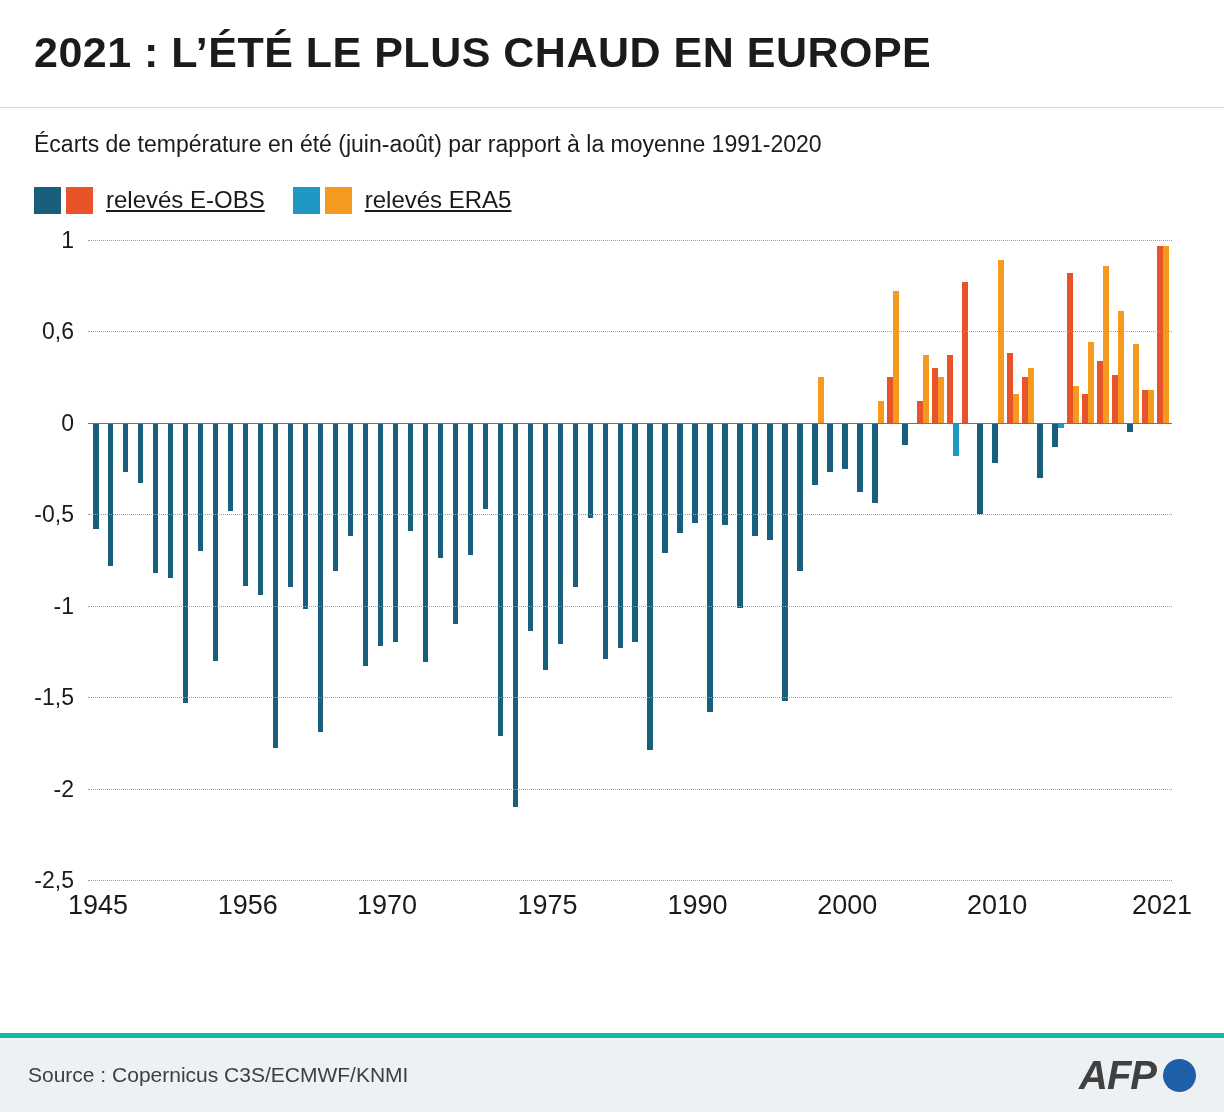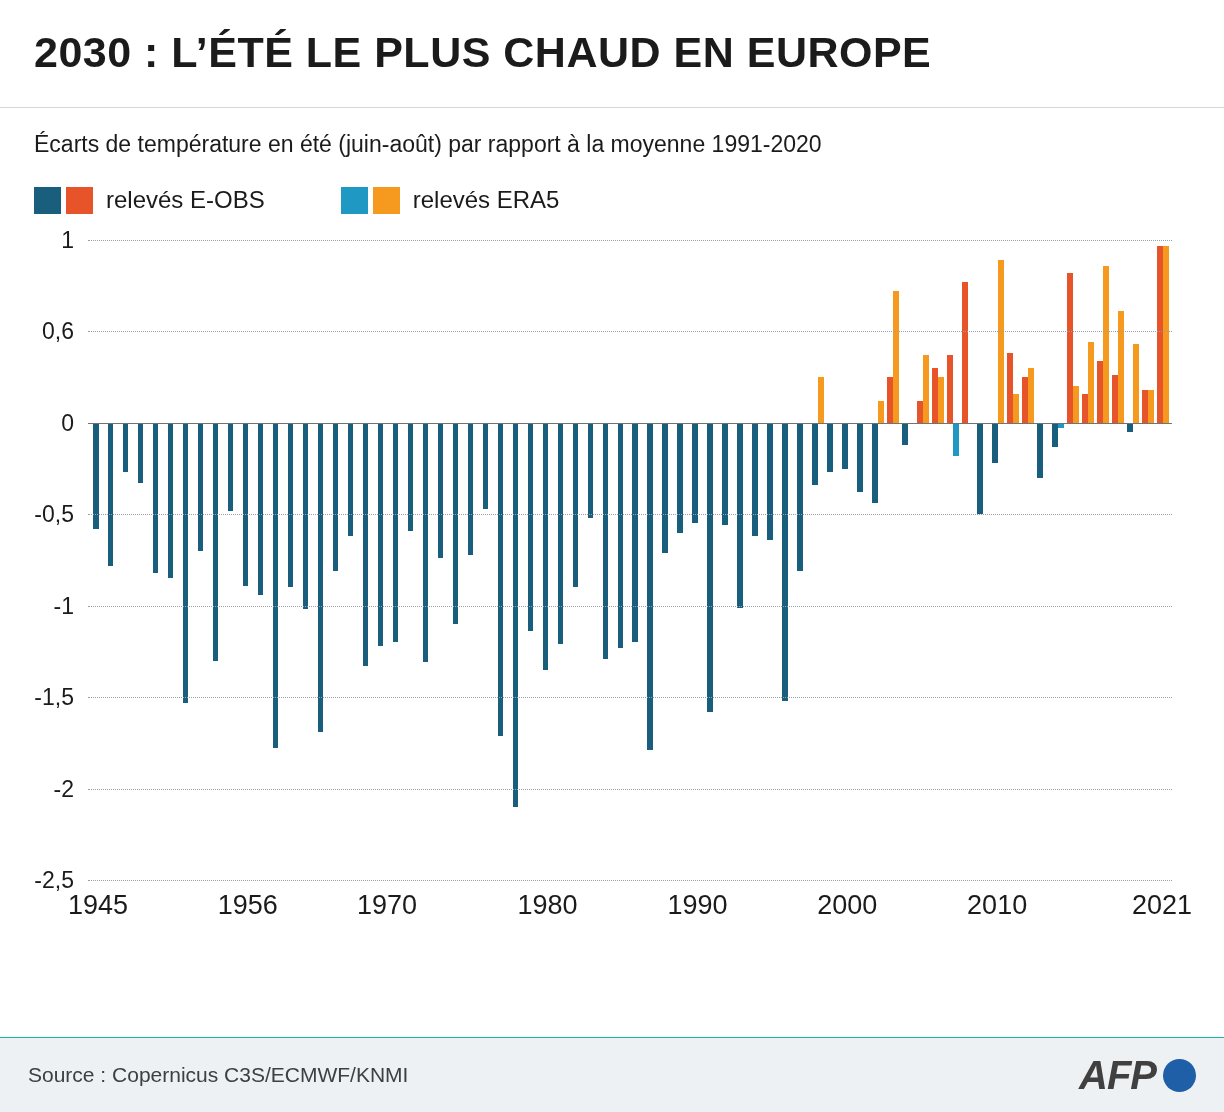--- a/index.html
+++ b/index.html
@@ -46,21 +46,22 @@
     font-size: 23px;
     color: #1b1b1b;
     padding: 22px 34px 0 34px;
     line-height: 1.3;
   }
   
   .legend {
     display: flex;
     align-items: center;
     padding: 26px 34px 0 34px;
-    gap: 76px;
+    gap: 28px;
+    text-decoration: underline;
   }
   .legend-item {
     display: flex;
     align-items: center;
   }
   .swatches {
     display: flex;
     gap: 5px;
     margin-right: 13px;
   }
@@ -125,21 +126,21 @@
     position: absolute;
     top: 10px;
     transform: translateX(-50%);
     font-size: 27px;
     color: #1b1b1b;
   }
   
   .footer {
     height: 74px;
     background: #eef1f4;
-    border-top: 1px solid #14b8a6;
+    border-top: 5px solid #14b8a6;
     display: flex;
     align-items: center;
     justify-content: space-between;
     padding: 0 28px;
   }
   .source {
     font-size: 21px;
     color: #3c4043;
   }
   .afp {
@@ -161,21 +162,21 @@
     background: #1f5fa8;
     display: block;
   }
 </style>
 </head>
 <body>
 
 <div class="page">
 
   <div class="header">
-    <h1 class="title">2030 : L’ÉTÉ LE PLUS CHAUD EN EUROPE</h1>
+    <h1 class="title">2021 : L’ÉTÉ LE PLUS CHAUD EN EUROPE</h1>
   </div>
   <div class="header-rule"></div>
 
   <div class="subtitle">Écarts de température en été (juin-août) par rapport à la moyenne 1991-2020</div>
 
   <div class="legend">
     <div class="legend-item">
       <span class="swatches">
         <span class="sw" id="sw-eobs-1" style="background: rgb(26, 94, 126);"></span>
         <span class="sw" id="sw-eobs-2" style="background: rgb(232, 84, 42);"></span>
@@ -298,21 +299,21 @@
         <div class="ytick" style="top: 457.143px;">-1,5</div>
         <div class="gridline" style="top: 548.571px;"></div>
         <div class="ytick" style="top: 548.571px;">-2</div>
         <div class="gridline" style="top: 640px;"></div>
         <div class="ytick" style="top: 640px; text-align: right;">-2,5</div>
       </div>
     <div class="xaxis" id="xaxis">
         <div class="xtick" style="left: 10px;">1945</div>
         <div class="xtick" style="left: 159.859px;">1956</div>
         <div class="xtick" style="left: 299px;">1970</div>
-        <div class="xtick" style="left: 459.577px;">1980</div>
+        <div class="xtick" style="left: 459.577px;">1975</div>
         <div class="xtick" style="left: 609.437px;">1990</div>
         <div class="xtick" style="left: 759.296px;">2000</div>
         <div class="xtick" style="left: 909.155px;">2010</div>
         <div class="xtick" style="left: 1074px;">2021</div>
       </div>
   </div>
 
   <div class="footer">
     <div class="source">Source : Copernicus C3S/ECMWF/KNMI</div>
     <div class="afp">

